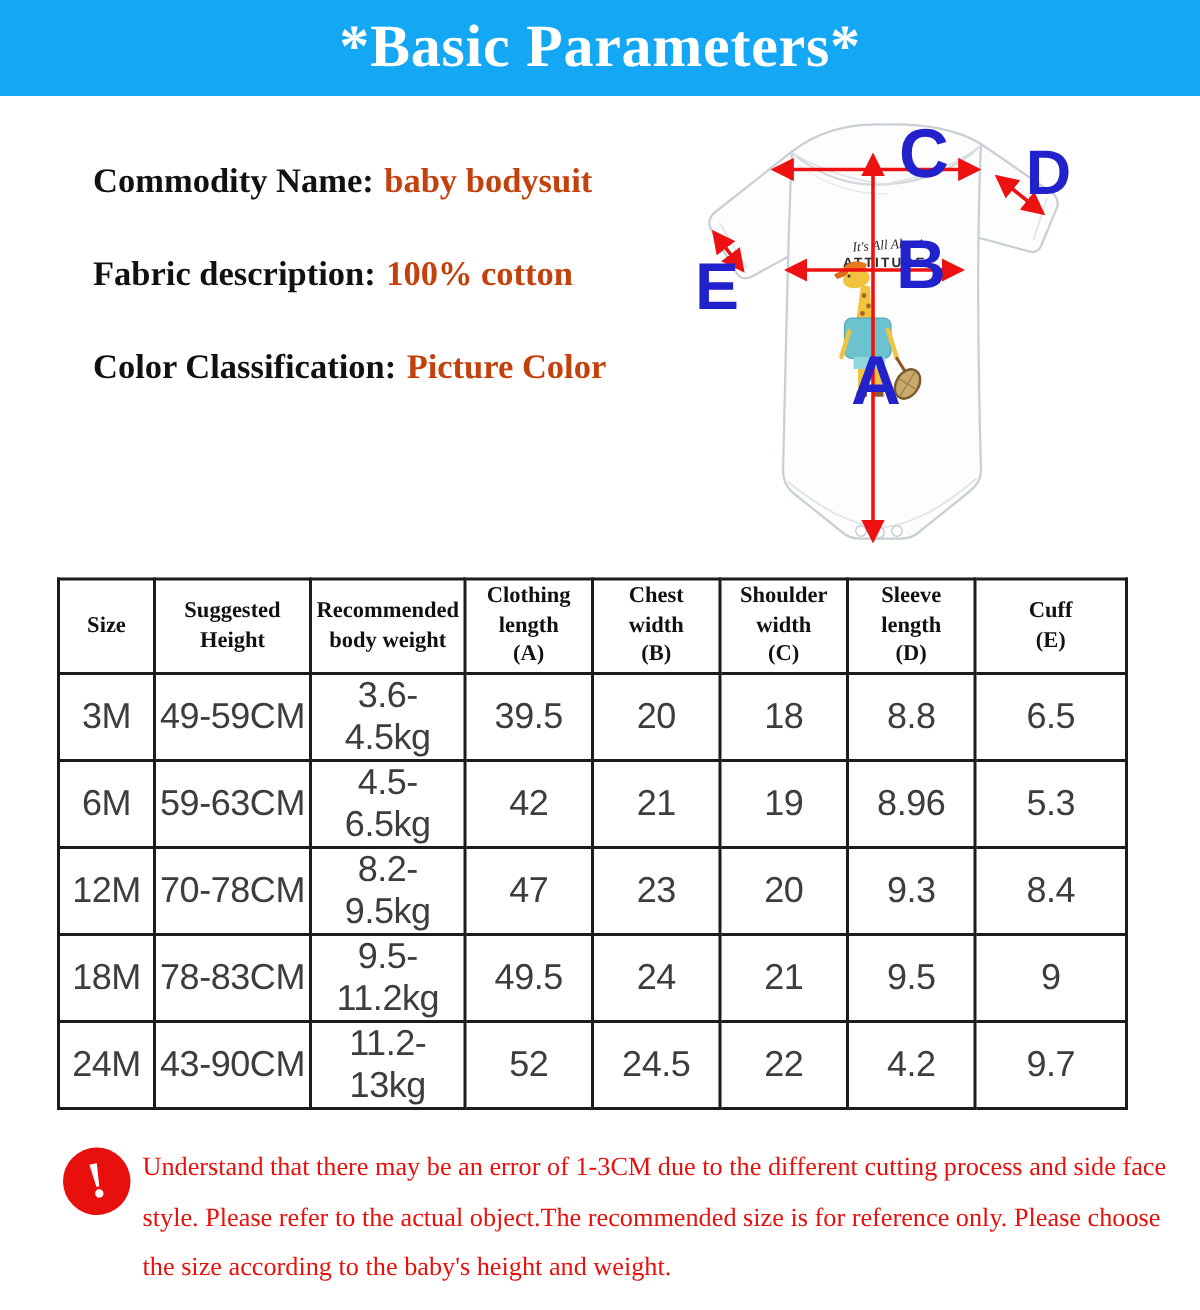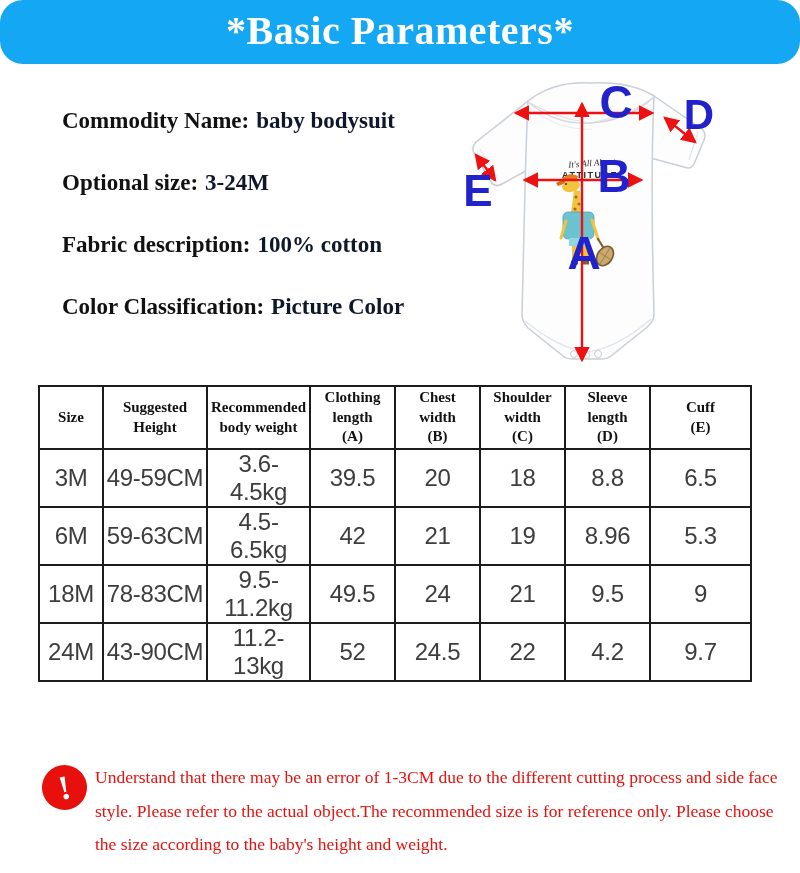--- a/index.html
+++ b/index.html
@@ -1,28 +1,28 @@
 <!DOCTYPE html>
 <html><head>
 <meta charset="utf-8">
 <style>
   html,body{margin:0;padding:0;background:#fff;}
   #page{position:relative;width:800px;height:873px;background:#ffffff;overflow:hidden;
         font-family:"Liberation Serif",serif;}
 
   
-  .banner{position:absolute;left:0;top:0;width:800px;height:64px;background:#14a7f3;border-radius:23px;}
+  .banner{position:absolute;left:0;top:0;width:800px;height:64px;background:#14a7f3;}
   .banner h1{margin:0;height:64px;line-height:62px;text-align:center;color:#ffffff;
              font-size:40px;font-weight:bold;font-family:"Liberation Serif",serif;letter-spacing:.5px;}
 
   
   .info{position:absolute;left:62px;top:106px;width:380px;}
   .info-line{height:30px;line-height:30px;margin-bottom:32px;white-space:nowrap;
              font-size:23px;font-weight:bold;color:#111111;}
-  .info-line .val{color:#0f172a;margin-left:7px;}
+  .info-line .val{color:#c2410c;margin-left:7px;}
 
   
   .figure{position:absolute;left:440px;top:70px;width:360px;height:310px;}
 
   
   table.size{position:absolute;left:38px;top:385px;border-collapse:collapse;table-layout:fixed;
              background:#fff;}
   table.size th,table.size td{border:2px solid #1c1c1c;text-align:center;vertical-align:middle;
              padding:0 2px;overflow:hidden;}
   table.size th{height:61px;font-family:"Liberation Serif",serif;font-weight:bold;font-size:15px;
@@ -44,23 +44,20 @@
 
 <div id="page">
 
   <div class="banner">
     <h1>*Basic Parameters*</h1>
   </div>
 
   <div class="info">
     <div class="info-line">
       <span>Commodity Name:</span><span class="val">baby bodysuit</span>
-    </div>
-    <div class="info-line">
-      <span>Optional size:</span><span class="val">3-24M</span>
     </div>
     <div class="info-line">
       <span>Fabric description:</span><span class="val">100% cotton</span>
     </div>
     <div class="info-line">
       <span>Color Classification:</span><span class="val">Picture Color</span>
     </div>
   </div>
 
   <div class="figure">
@@ -195,20 +192,30 @@
           <td>6M</td>
           <td>59-63CM</td>
           <td>4.5-6.5kg</td>
           <td>42</td>
           <td>21</td>
           <td>19</td>
           <td>8.96</td>
           <td>5.3</td>
         </tr>
         <tr>
+          <td>12M</td>
+          <td>70-78CM</td>
+          <td>8.2-9.5kg</td>
+          <td>47</td>
+          <td>23</td>
+          <td>20</td>
+          <td>9.3</td>
+          <td>8.4</td>
+        </tr>
+        <tr>
           <td>18M</td>
           <td>78-83CM</td>
           <td>9.5-11.2kg</td>
           <td>49.5</td>
           <td>24</td>
           <td>21</td>
           <td>9.5</td>
           <td>9</td>
         </tr>
         <tr>

